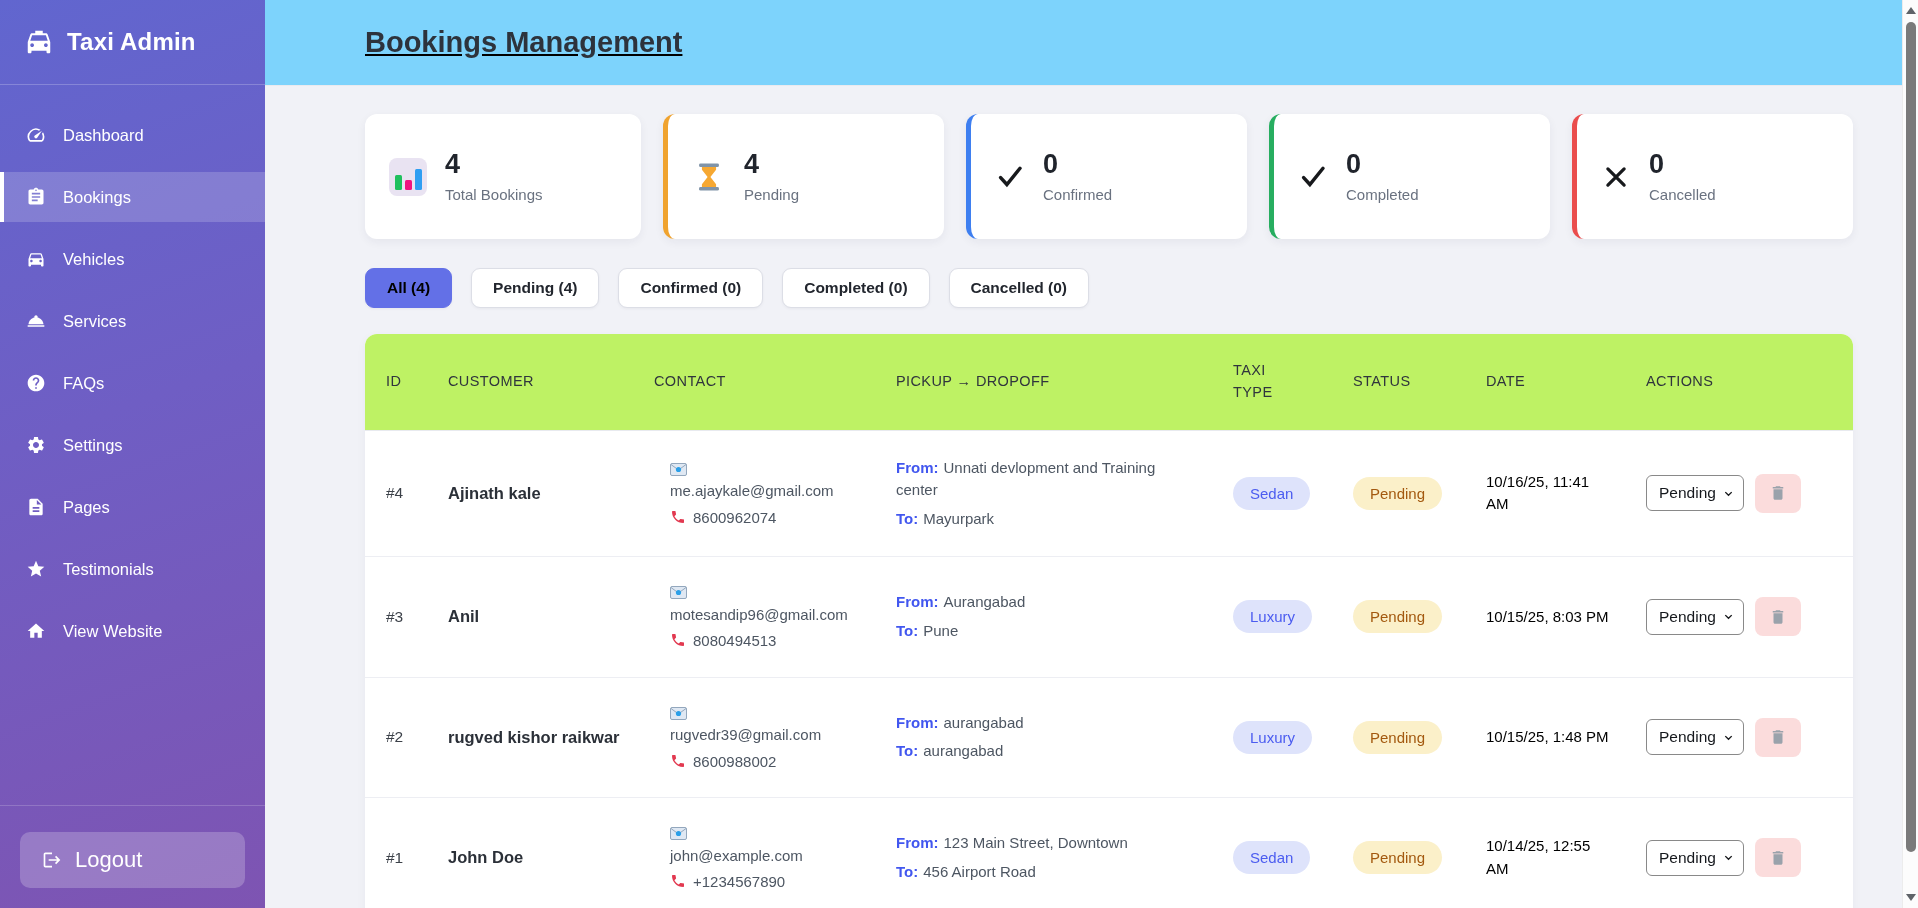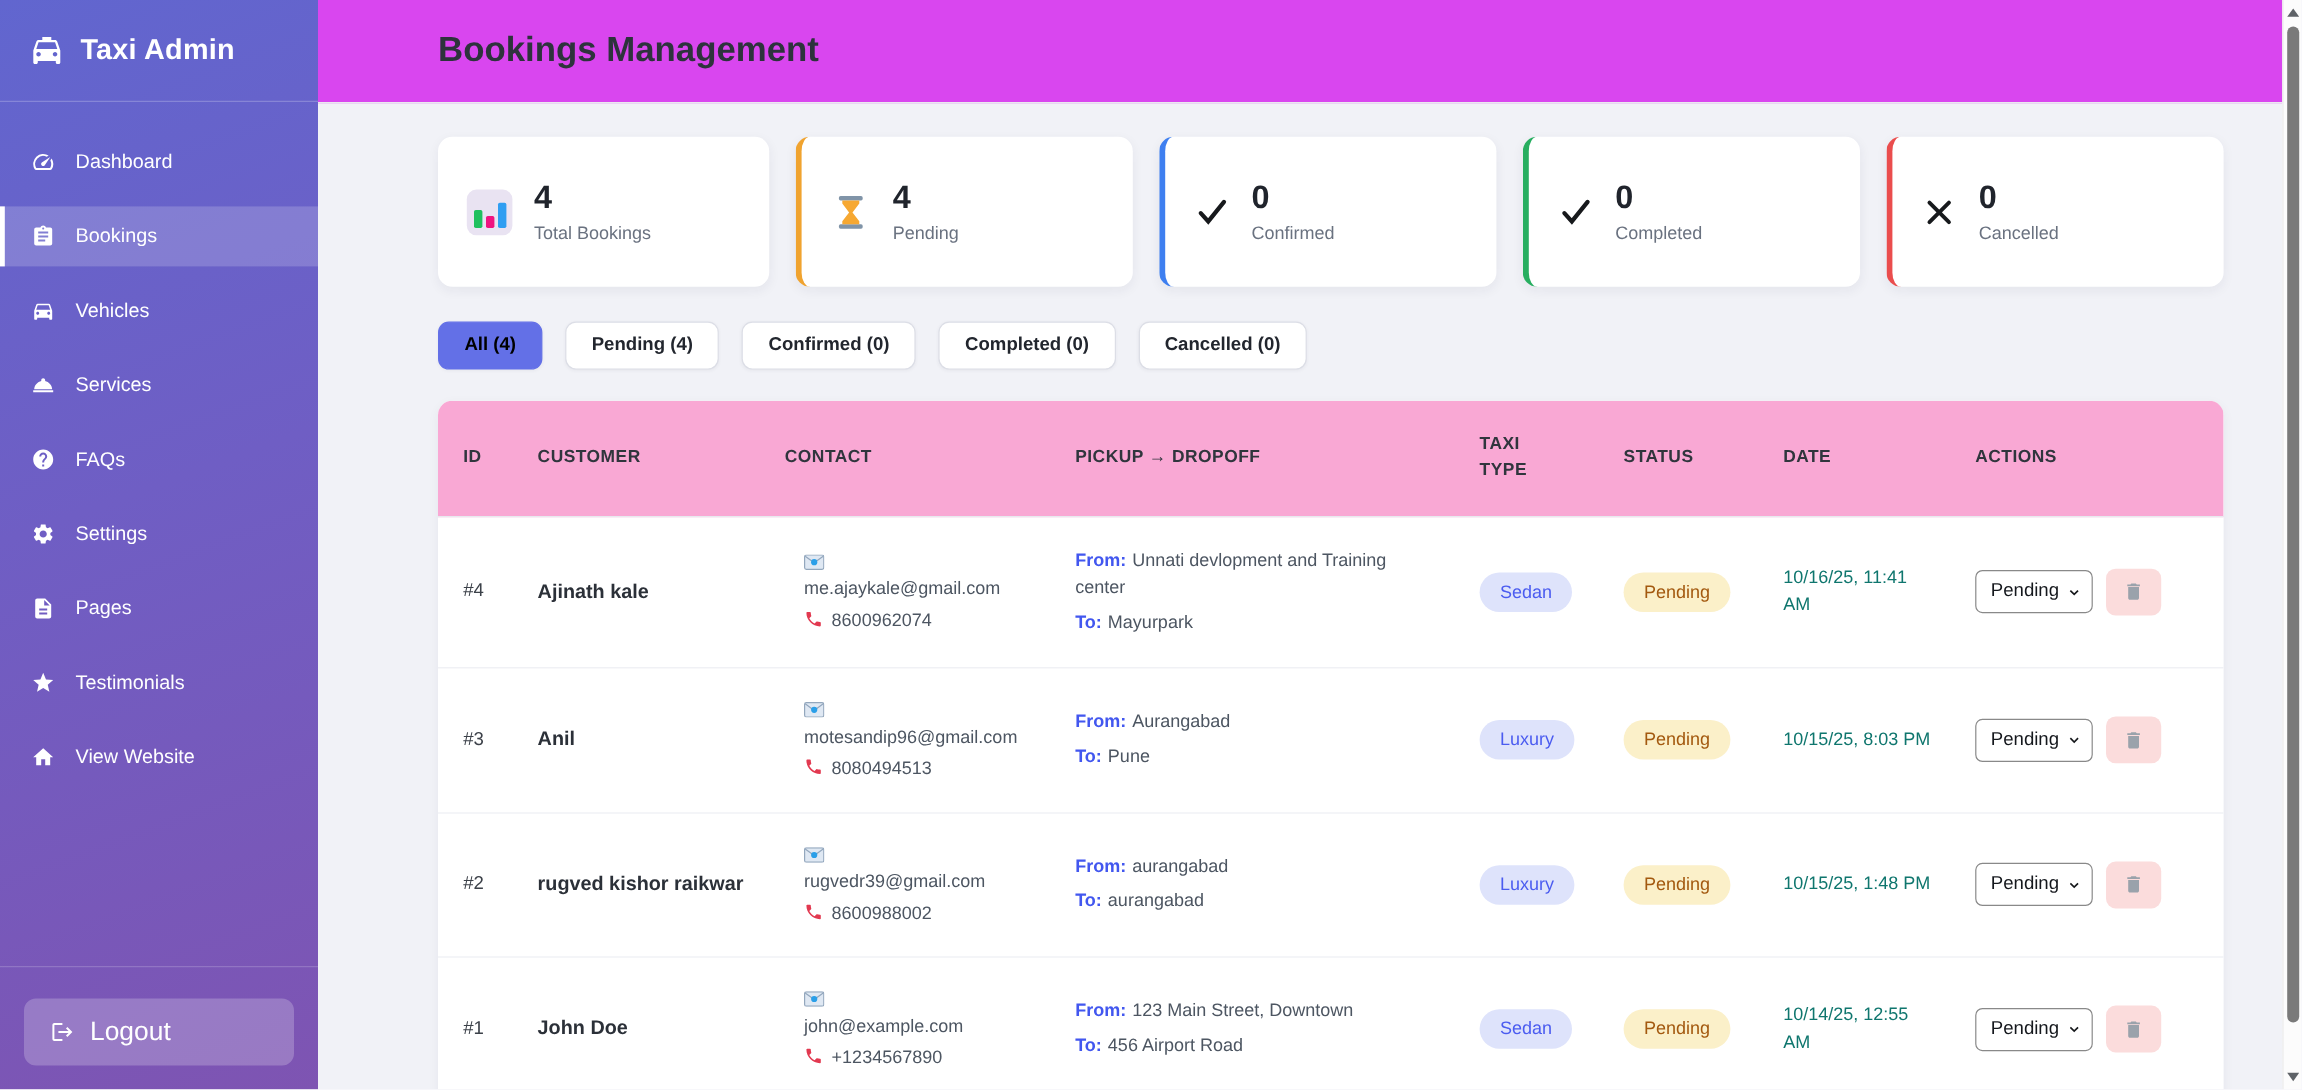--- a/index.html
+++ b/index.html
@@ -12,21 +12,21 @@
   .logo-text { font-size:24px; font-weight:bold; letter-spacing:.2px; }
   .menu { flex:1; padding-top:25px; }
   .nav-item { display:flex; align-items:center; gap:17px; padding:15px 26px; margin-bottom:12px; font-size:16.5px; cursor:pointer;text-align:center; }
   .nav-item.active { background:rgba(255,255,255,.18); border-left:4px solid #fff; padding-left:22px; }
   .nav-icon { width:20px; height:20px; fill:#fff; flex:0 0 20px; }
   .logout-wrap { border-top:1px solid rgba(255,255,255,.18); padding:26px 20px 20px 20px; }
   .logout-btn { width:100%; display:flex; align-items:center; gap:13px; background:rgba(255,255,255,.22); border:none; border-radius:10px; padding:15px 22px; color:#fff; font-size:22px; font-family:inherit; cursor:pointer; }
 
   
   .main { flex:1; min-width:0; display:flex; flex-direction:column; background:#f1f2f7; }
-  .main-header { background:#d946ef; padding:26px 40px 26px 100px; border-bottom:1px solid #eaeaef; }
+  .main-header { background:#7dd3fc; padding:26px 40px 26px 100px; border-bottom:1px solid #eaeaef;text-decoration:underline; }
   .page-title { font-size:29px; font-weight:bold; color:#2d333c; }
   .content { flex:1; padding:28px 49px 0 100px; overflow:hidden; }
 
   
   .stats-row { display:flex; gap:22px; margin-bottom:29px; }
   .stat-card { flex:1; background:#fff; border-radius:12px; padding:22px 24px; display:flex; align-items:center; gap:18px; box-shadow:0 3px 10px rgba(30,34,60,.06); min-height:125px; }
   .stat-value { font-size:27px; font-weight:bold; color:#20242c; line-height:1.1; }
   .stat-label { font-size:15px; color:#6a7280; margin-top:7px; }
   .chart-icon { width:38px; height:38px; border-radius:8px; background:#e9e3f2; display:flex; align-items:flex-end; justify-content:center; gap:3px; padding-bottom:6px; }
   .chart-icon .b1 { width:7px; height:15px; background:#1fc05e; border-radius:1.5px; }
@@ -34,34 +34,34 @@
   .chart-icon .b3 { width:7px; height:21px; background:#2f9ef2; border-radius:1.5px; }
 
   
   .filters-row { display:flex; gap:19px; margin-bottom:26px; }
   .filter-btn { padding:10px 21px; border-radius:9px; background:#fff; border:1px solid #dcdee6; font-size:15.5px; font-weight:bold; color:#22262e; font-family:inherit; cursor:pointer; box-shadow:0 1px 3px rgba(30,34,60,.05); }
   .filter-btn.active { background:#6370e7; border-color:#6370e7; color:#000000; }
 
   
   .table-card { background:#fff; border-radius:12px 12px 0 0; box-shadow:0 3px 10px rgba(30,34,60,.05); overflow:hidden; }
   .t-head, .t-row { display:grid; grid-template-columns:62px 206px 242px 337px 120px 133px 160px 1fr; align-items:center; padding-left:21px; }
-  .t-head { background:#f9a8d4; border-bottom:1px solid #e8eaef; padding-top:26px; padding-bottom:26px; font-weight:bold; font-size:14.5px; color:#30353d; letter-spacing:.4px; line-height:1.5; }
+  .t-head { background:#bef264; border-bottom:1px solid #e8eaef; padding-top:26px; padding-bottom:26px; font-weight:normal; font-size:14.5px; color:#30353d; letter-spacing:.4px; line-height:1.5; }
   .h-type { display:inline-block; max-width:60px; }
   .t-row { padding-top:20px; padding-bottom:20px; border-bottom:1px solid #edeef3; }
   .c-id { font-size:15.5px; color:#3c4149; }
   .c-customer { font-weight:bold; font-size:16.5px; color:#2b3038; padding-right:34px; line-height:1.4; }
   .c-contact { font-size:15px; color:#4d5662; padding-right:57px; line-height:1.5; }
   .contact-line { margin:4px 16px; }
   .contact-line svg { vertical-align:-2px; margin-right:7px; }
   .c-pickup { font-size:15px; color:#4d5662; padding-right:40px; line-height:1.5; }
   .route-line { margin:6px 0; }
   .route-label { color:#4257ef; font-weight:bold; margin-right:5px; }
   .badge-type { display:inline-block; padding:8px 17px; border-radius:17px; background:#dee3fb; color:#4b5cf0; font-size:15px; }
   .badge-status { display:inline-block; padding:8px 17px; border-radius:17px; background:#fbf0c9; color:#a3590f; font-size:15px; }
-  .c-date { font-size:15px; color:#0f766e; padding-right:36px; line-height:1.5; }
+  .c-date { font-size:15px; color:#000000; padding-right:36px; line-height:1.5; }
   .c-actions { display:flex; align-items:center; gap:11px; }
   .select-box { width:98px; background:#fff; border:1px solid #898989; border-radius:6px; padding:8px 9px 8px 12px; display:flex; align-items:center; justify-content:space-between; font-size:15.5px; color:#15181d; cursor:pointer; }
   .delete-btn { width:46px; height:39px; background:#fbdcdc; border:none; border-radius:8px; display:flex; align-items:center; justify-content:center; cursor:pointer; }
 
   
   .scrollbar { width:16px; min-width:16px; background:#fcfcfc; border-left:1px solid #ececec; position:relative; }
   .sb-arrow { position:absolute; left:3px; width:0; height:0; border-left:5px solid transparent; border-right:5px solid transparent; }
   .sb-arrow.up { top:7px; border-bottom:7px solid #5f6368; }
   .sb-arrow.down { bottom:7px; border-top:7px solid #5f6368; }
   .sb-thumb { position:absolute; top:22px; left:3px; width:10px; height:830px; background:#7a7a7a; border-radius:5px; }

